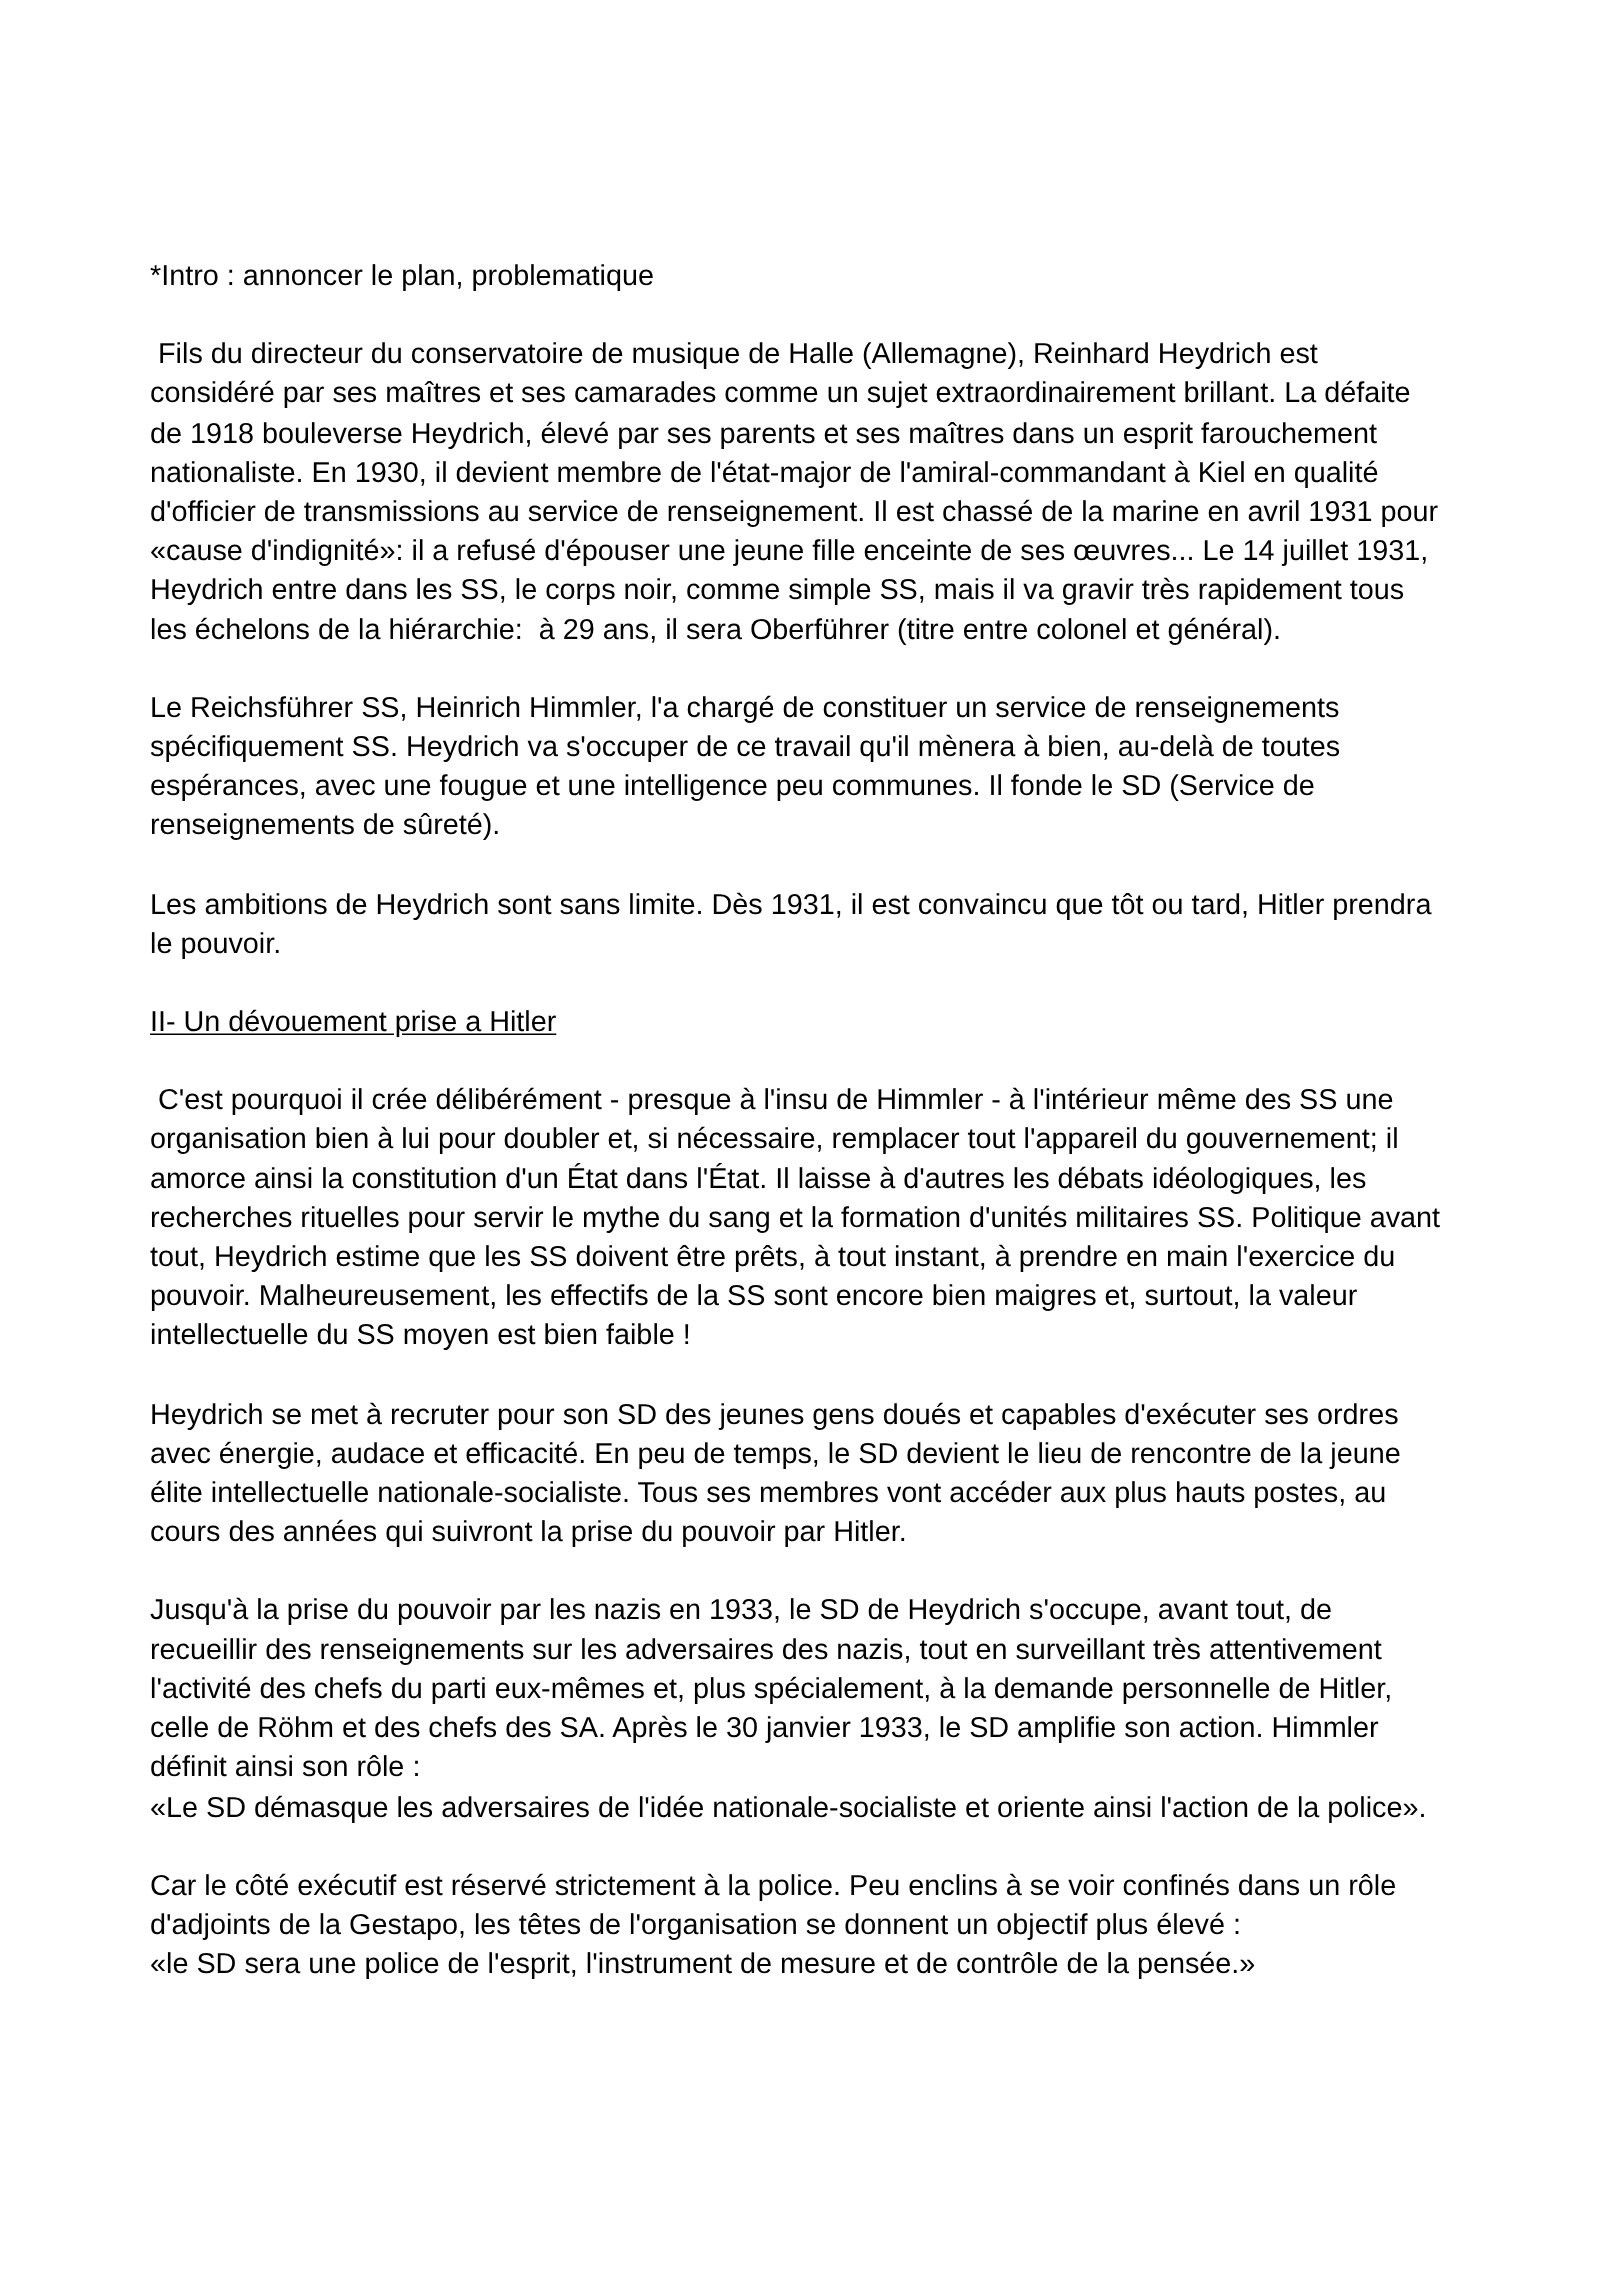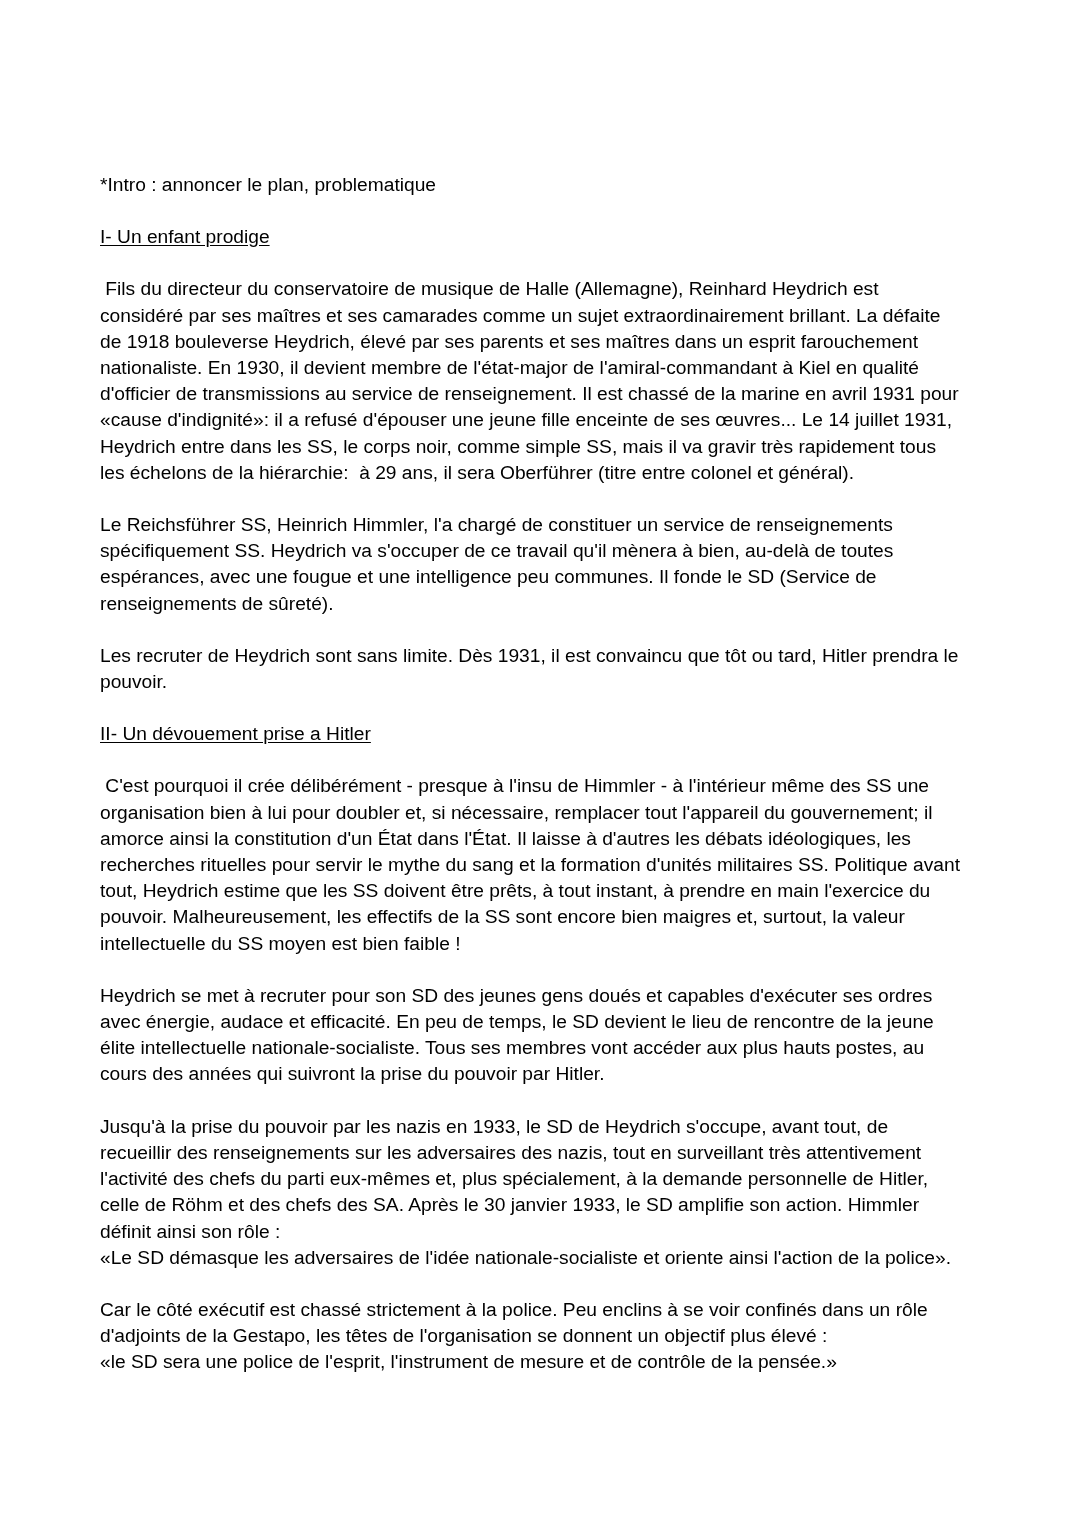--- a/index.html
+++ b/index.html
@@ -45,25 +45,24 @@
   .heading-inner {
     display: inline;
   }
 </style>
 </head>
 <body>
 
 <div class="page">
   <div class="doc-body" id="doc-body">
       <p class="para">*Intro : annoncer le plan, problematique</p>
-      <h2 class="section-heading"><span class="heading-inner">I- Un enfant prodige</span></h2>
       <p class="para"> Fils du directeur du conservatoire de musique de Halle (Allemagne), Reinhard Heydrich est considéré par ses maîtres et ses camarades comme un sujet extraordinairement brillant. La défaite de 1918 bouleverse Heydrich, élevé par ses parents et ses maîtres dans un esprit farouchement nationaliste. En 1930, il devient membre de l'état-major de l'amiral-commandant à Kiel en qualité d'officier de transmissions au service de renseignement. Il est chassé de la marine en avril 1931 pour «cause d'indignité»: il a refusé d'épouser une jeune fille enceinte de ses œuvres... Le 14 juillet 1931, Heydrich entre dans les SS, le corps noir, comme simple SS, mais il va gravir très rapidement tous les échelons de la hiérarchie:  à 29 ans, il sera Oberführer (titre entre colonel et général).</p>
       <p class="para">Le Reichsführer SS, Heinrich Himmler, l'a chargé de constituer un service de renseignements spécifiquement SS. Heydrich va s'occuper de ce travail qu'il mènera à bien, au-delà de toutes espérances, avec une fougue et une intelligence peu communes. Il fonde le SD (Service de renseignements de sûreté).</p>
-      <p class="para">Les recruter de Heydrich sont sans limite. Dès 1931, il est convaincu que tôt ou tard, Hitler prendra le pouvoir.</p>
+      <p class="para">Les ambitions de Heydrich sont sans limite. Dès 1931, il est convaincu que tôt ou tard, Hitler prendra le pouvoir.</p>
       <h2 class="section-heading"><span class="heading-inner">II- Un dévouement prise a Hitler</span></h2>
       <p class="para"> C'est pourquoi il crée délibérément - presque à l'insu de Himmler - à l'intérieur même des SS une organisation bien à lui pour doubler et, si nécessaire, remplacer tout l'appareil du gouvernement; il amorce ainsi la constitution d'un État dans l'État. Il laisse à d'autres les débats idéologiques, les recherches rituelles pour servir le mythe du sang et la formation d'unités militaires SS. Politique avant tout, Heydrich estime que les SS doivent être prêts, à tout instant, à prendre en main l'exercice du pouvoir. Malheureusement, les effectifs de la SS sont encore bien maigres et, surtout, la valeur intellectuelle du SS moyen est bien faible !</p>
       <p class="para">Heydrich se met à recruter pour son SD des jeunes gens doués et capables d'exécuter ses ordres avec énergie, audace et efficacité. En peu de temps, le SD devient le lieu de rencontre de la jeune élite intellectuelle nationale-socialiste. Tous ses membres vont accéder aux plus hauts postes, au cours des années qui suivront la prise du pouvoir par Hitler.</p>
       <p class="para">Jusqu'à la prise du pouvoir par les nazis en 1933, le SD de Heydrich s'occupe, avant tout, de recueillir des renseignements sur les adversaires des nazis, tout en surveillant très attentivement l'activité des chefs du parti eux-mêmes et, plus spécialement, à la demande personnelle de Hitler, celle de Röhm et des chefs des SA. Après le 30 janvier 1933, le SD amplifie son action. Himmler définit ainsi son rôle :
 «Le SD démasque les adversaires de l'idée nationale-socialiste et oriente ainsi l'action de la police».</p>
-      <p class="para">Car le côté exécutif est chassé strictement à la police. Peu enclins à se voir confinés dans un rôle d'adjoints de la Gestapo, les têtes de l'organisation se donnent un objectif plus élevé :
+      <p class="para">Car le côté exécutif est réservé strictement à la police. Peu enclins à se voir confinés dans un rôle d'adjoints de la Gestapo, les têtes de l'organisation se donnent un objectif plus élevé :
 «le SD sera une police de l'esprit, l'instrument de mesure et de contrôle de la pensée.»</p>
     </div>
 </div>
 
 </body></html>

